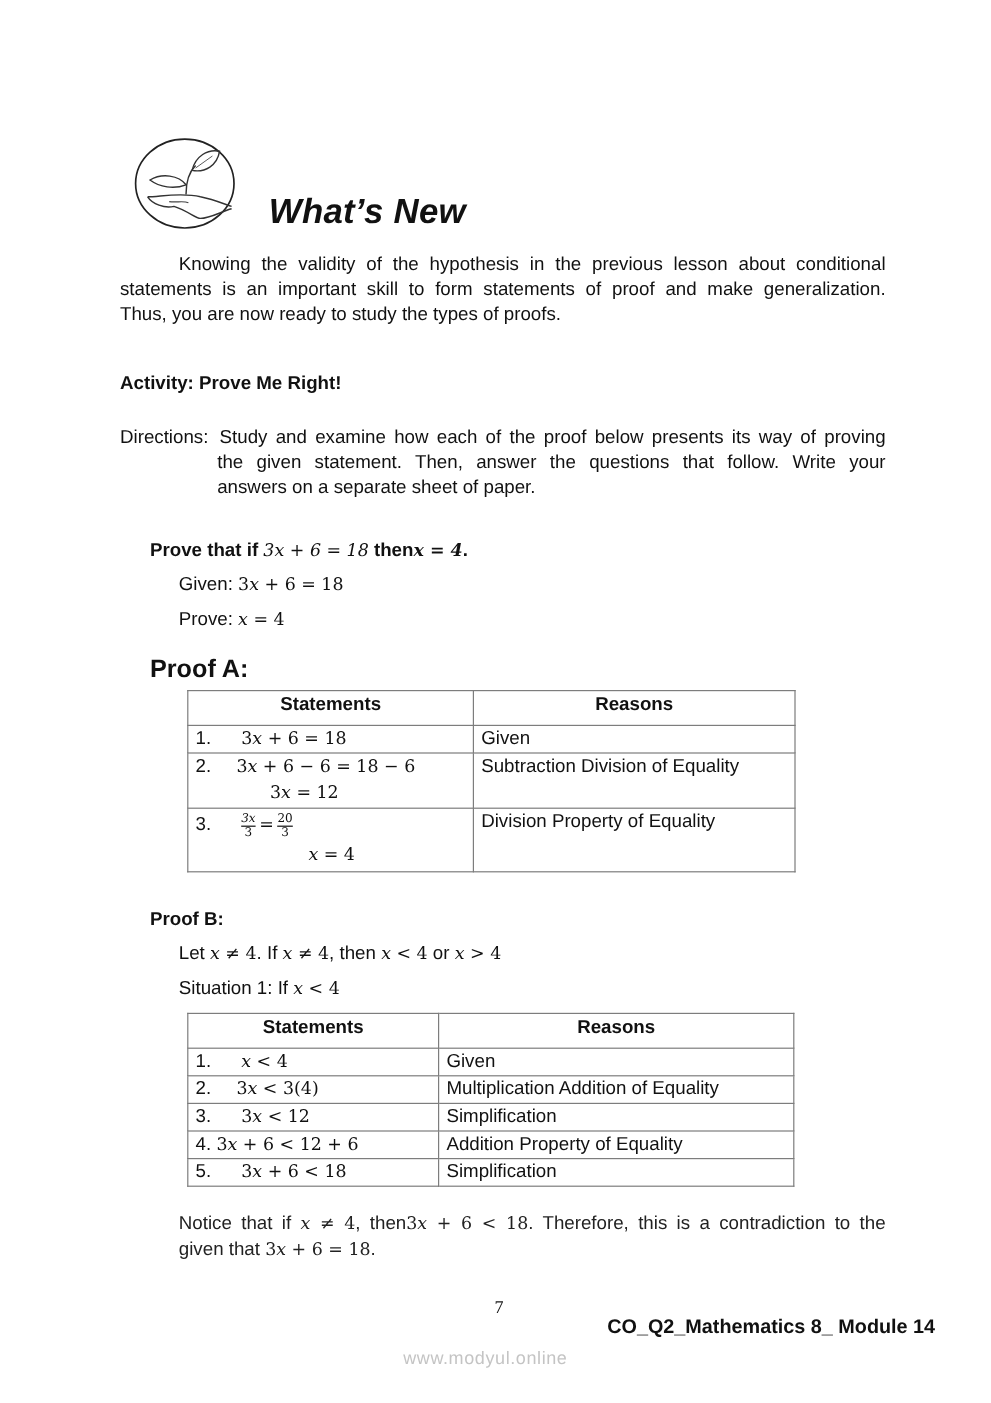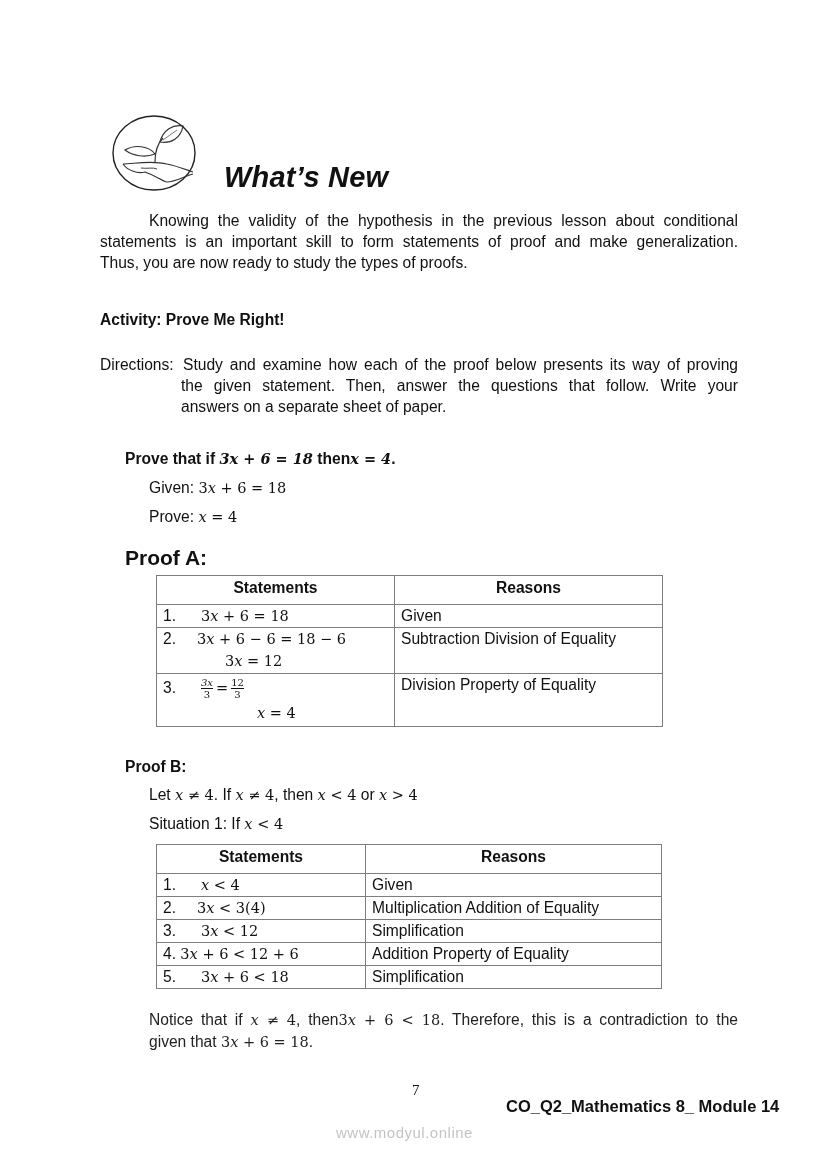--- a/index.html
+++ b/index.html
@@ -68,21 +68,21 @@
 <div id="directions" class="abs body-text">
   <div style="display:flex;">
     <span style="width:83px;white-space:nowrap;">Directions:</span>
     <span class="just" style="flex:1;">Study and examine how each of the proof below presents its way of proving</span>
   </div>
   <div class="just" style="margin-left:81px;">the given statement. Then, answer the questions that follow. Write your</div>
   <div style="margin-left:81px;">answers on a separate sheet of paper.</div>
 </div>
 
 <div id="prove-heading" class="abs">
-  <span>Prove that if </span><span class="math mi" style="font-weight:bold;">3<i>x</i> + 6 = 18</span><span> then</span><span class="math mi" style="font-weight:bold;"><i>x</i> = 4</span><span>.</span>
+  <span>Prove that if </span><span class="math mi" style="font-weight:normal;">3<i>x</i> + 6 = 18</span><span> then</span><span class="math mi" style="font-weight:bold;"><i>x</i> = 4</span><span>.</span>
 </div>
 <div id="given-line" class="abs">
   <span>Given: </span><span class="math">3<i>x</i> + 6 = 18</span>
 </div>
 <div id="prove-line" class="abs">
   <span>Prove: </span><span class="math"><i>x</i> = 4</span>
 </div>
 
 <div id="proof-a-label" class="abs">Proof A:</div>
 <table id="table-a" class="proof">
@@ -110,21 +110,21 @@
     <td style="line-height:22px;">
       <div style="height:28px;display:flex;align-items:center;">
             <span class="num">3.</span>
         <span class="frac math">
               <span class="mi">3x</span>
               <span class="bar"></span>
               <span>3</span>
             </span>
         <span class="math" style="margin:0 3px;">=</span>
         <span class="frac math">
-              <span>12</span>
+              <span>20</span>
               <span class="bar"></span>
               <span>3</span>
             </span>
       </div>
       <div style="padding-left:94px;"><span class="math"><i>x</i> = 4</span></div>
     </td>
     <td style="line-height:22px;">Division Property of Equality</td>
   </tr>
 </tbody>
   </table>

